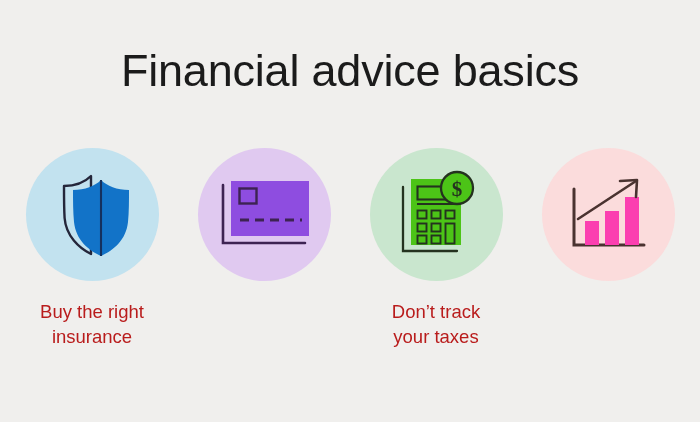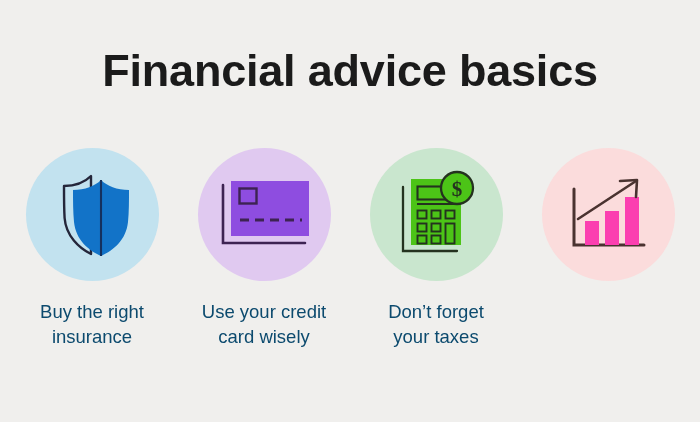--- a/index.html
+++ b/index.html
@@ -17,21 +17,21 @@
   }
 
   
   .title {
     position:absolute;
     top:48px;
     left:0;
     width:700px;
     text-align:center;
     font-size:45px;
-    font-weight:700;
+    font-weight:400;
     letter-spacing:-0.2px;
     color:#1b1b1b;
     line-height:1;
   }
 
   
   .cards {
     position:absolute;
     top:148px;
     left:0;
@@ -56,21 +56,21 @@
     align-items:center;
     justify-content:center;
     position:relative;
   }
 
   .caption {
     margin-top:19px;
     text-align:center;
     font-size:18.5px;
     line-height:1.33;
-    color:#0c4a6e;
+    color:#b91c1c;
     width:160px;
     white-space:pre-line;
   }
 
   .icon-svg { display:block; overflow:visible; }
 </style>
 </head>
 <body>
 
 <div class="title">Financial advice basics</div>
@@ -105,22 +105,20 @@
           <polyline points="4,4 4,62 86,62" fill="none" stroke="#3d2352" stroke-width="2.6" stroke-linecap="round"></polyline>
 
           <rect x="12" y="0" width="78" height="55" fill="#8e4de0"></rect>
 
           <rect x="20.5" y="7.5" width="17" height="15" fill="none" stroke="#3d2352" stroke-width="2.4"></rect>
 
           <line x1="21" y1="39" x2="83" y2="39" stroke="#3d2352" stroke-width="3.2" stroke-dasharray="9 6"></line>
         </svg>
       </span>
     </div>
-    <div class="caption">Use your credit
-card wisely</div>
   </div>
 
   <div class="card">
     <div class="circle" style="background:#c9e6ce">
       <span>
         <svg class="icon-svg" width="82" height="88" viewBox="0 0 82 88">
 
           <polyline points="8,16 8,80 62,80" fill="none" stroke="#24321f" stroke-width="2.3" stroke-linecap="round"></polyline>
 
           <rect x="16" y="8" width="50" height="66" fill="#4cc417"></rect>
@@ -138,21 +136,21 @@
           <rect x="22.5" y="64.5" width="9" height="8" fill="none" stroke="#24321f" stroke-width="1.9"></rect>
           <rect x="36.5" y="64.5" width="9" height="8" fill="none" stroke="#24321f" stroke-width="1.9"></rect>
 
           <rect x="50.5" y="52.5" width="9" height="20" fill="none" stroke="#24321f" stroke-width="1.9"></rect>
 
           <circle cx="62" cy="17" r="16" fill="#4cc417" stroke="#24321f" stroke-width="2.3"></circle>
           <text x="62" y="24.5" text-anchor="middle" font-family="&quot;Liberation Serif&quot;, serif" font-size="21" font-weight="bold" fill="#24321f">$</text>
         </svg>
       </span>
     </div>
-    <div class="caption">Don’t forget
+    <div class="caption">Don’t track
 your taxes</div>
   </div>
 
   <div class="card">
     <div class="circle" style="background:#fbdcdc">
       <span>
         <svg class="icon-svg" width="80" height="80" viewBox="0 0 80 80">
 
           <polyline points="6,14 6,70 76,70" fill="none" stroke="#4a3330" stroke-width="3" stroke-linecap="round"></polyline>
 

